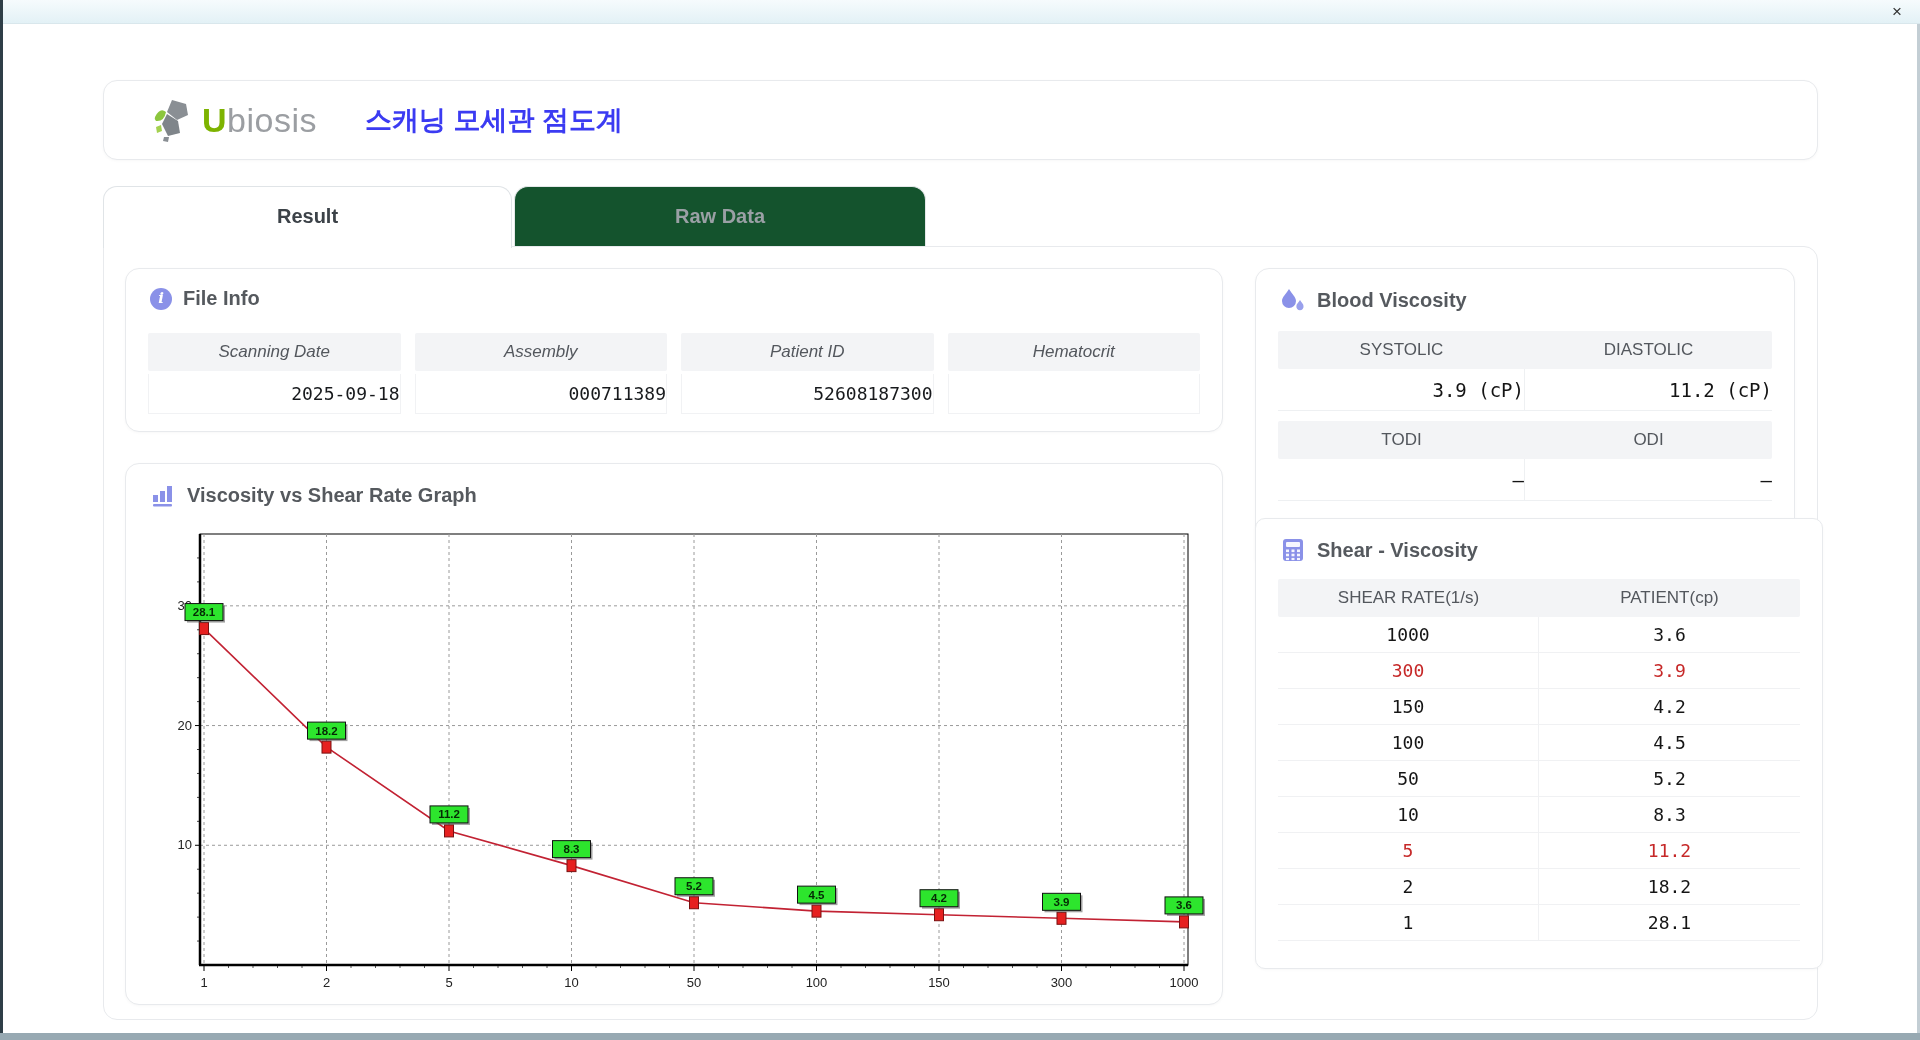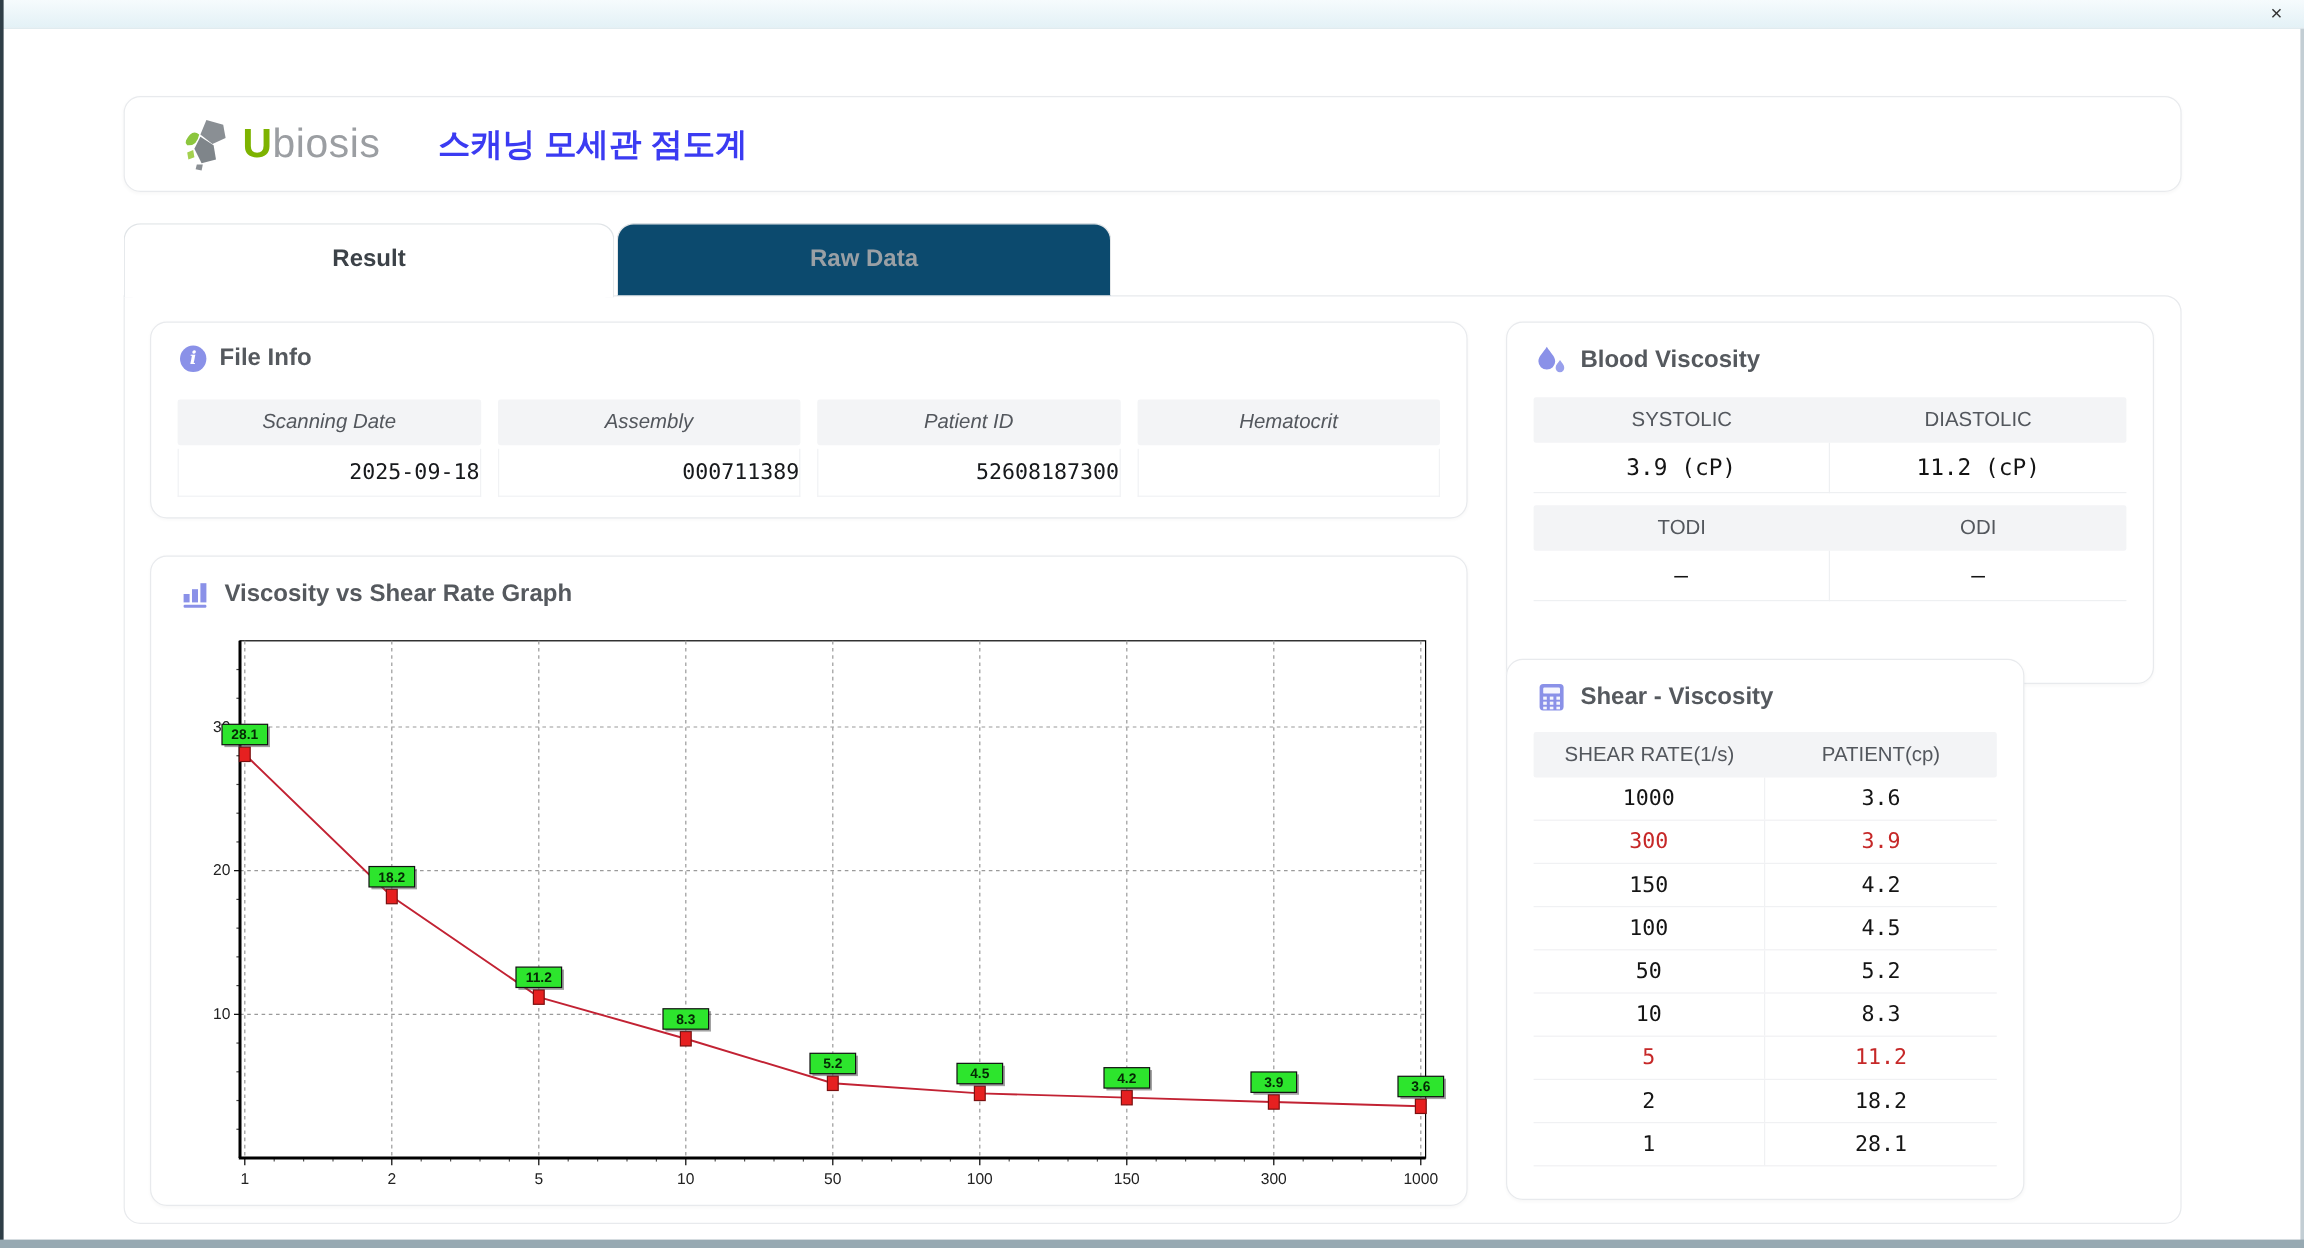--- a/index.html
+++ b/index.html
@@ -25,21 +25,21 @@
   .logo-text { font-size:34px; font-weight:bold; letter-spacing:0.5px; margin-left:4px; }
   .logo-u { color:#7db300; }
   .logo-rest { color:#9b9ea2; font-weight:normal; }
   .app-title { margin-left:48px; font-size:27px; font-weight:bold; color:#3b3bf2; }
 
   
   .tab { position:absolute; top:186px; height:60px; border-radius:14px 14px 0 0; text-align:center;
          line-height:58px; font-size:20px; font-weight:bold; cursor:pointer; }
   .tab-active { left:103px; width:409px; height:62px; background:#fff; border:1px solid #e0e4e7;
                 border-bottom:none; color:#3c4248; z-index:5; }
-  .tab-inactive { left:514px; width:412px; background:#0c4a6e; border:1px solid #e4e7e9;
+  .tab-inactive { left:514px; width:412px; background:#14532d; border:1px solid #e4e7e9;
                   border-bottom:none; color:#9aa0a5; z-index:2; }
 
   .main-panel { position:absolute; left:103px; top:246px; width:1715px; height:774px;
                 background:#fff; border:1px solid #e8eaed; border-radius:0 14px 14px 14px; z-index:1; }
 
   .section-title { position:absolute; left:24px; top:18px; display:flex; align-items:center; gap:11px;
                    font-size:20px; font-weight:bold; color:#55595e; }
   .info-badge { width:22px; height:22px; border-radius:50%; background:#8a91e8; color:#fff;
                 font-family:"DejaVu Serif", serif; font-style:italic; font-weight:bold; font-size:15px;
                 text-align:center; line-height:21px; }
@@ -56,27 +56,27 @@
   
   .graph-card { left:125px; top:463px; width:1098px; height:542px; z-index:4; }
   .chart-svg { position:absolute; left:30px; top:64px; overflow:visible; }
 
   
   .blood-card { left:1255px; top:268px; width:540px; height:302px; z-index:4; }
   .bv-table { position:absolute; left:22px; right:22px; top:62px; }
   .bv-headrow { display:grid; grid-template-columns:1fr 1fr; background:#f3f4f6; border-radius:2px; height:38px; }
   .bv-headcell { text-align:center; line-height:38px; font-size:17px; color:#53575d; }
   .bv-valrow { display:grid; grid-template-columns:1fr 1fr; height:42px; border-bottom:1px solid #eef0f2; }
-  .bv-valcell { text-align:center; line-height:42px; font-size:19px; color:#141414;
+  .bv-valcell { text-align:right; line-height:42px; font-size:19px; color:#141414;
                 font-family:"DejaVu Sans Mono", monospace; }
   .bv-valcell:first-child { border-right:1px solid #eef0f2; }
   .bv-spacer { height:10px; }
 
   
-  .shear-card { left:1255px; top:549px; width:432px; height:451px; z-index:4; }
+  .shear-card { left:1255px; top:518px; width:568px; height:451px; z-index:4;border-radius:10px; }
   .sv-table { position:absolute; left:22px; right:22px; top:60px; }
   .sv-headrow { display:grid; grid-template-columns:1fr 1fr; background:#f3f4f6; border-radius:2px; height:38px; }
   .sv-headcell { text-align:center; line-height:38px; font-size:17px; color:#53575d; }
   .sv-row { display:grid; grid-template-columns:1fr 1fr; height:36px; border-bottom:1px solid #f0f1f3; }
   .sv-cell { text-align:center; line-height:35px; font-size:18px; color:#151515;
              font-family:"DejaVu Sans Mono", monospace; }
   .sv-cell:first-child { border-right:1px solid #f0f1f3; }
   .sv-row.hl .sv-cell { color:#c62828; }
 </style>
 </head>

